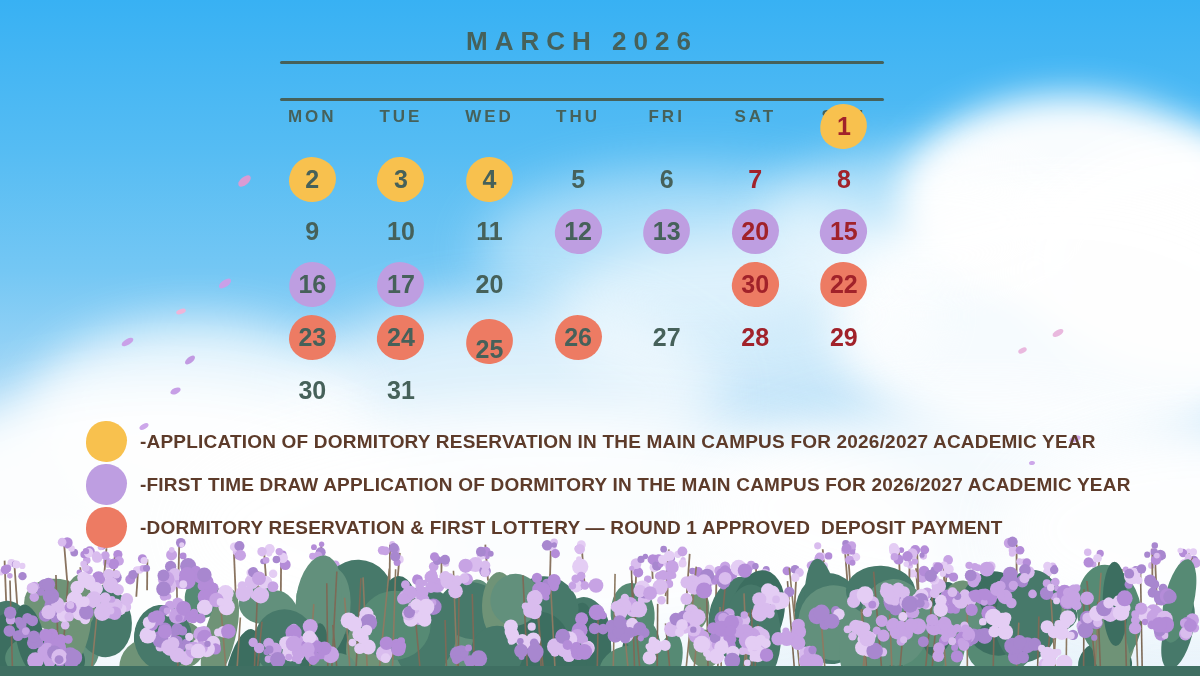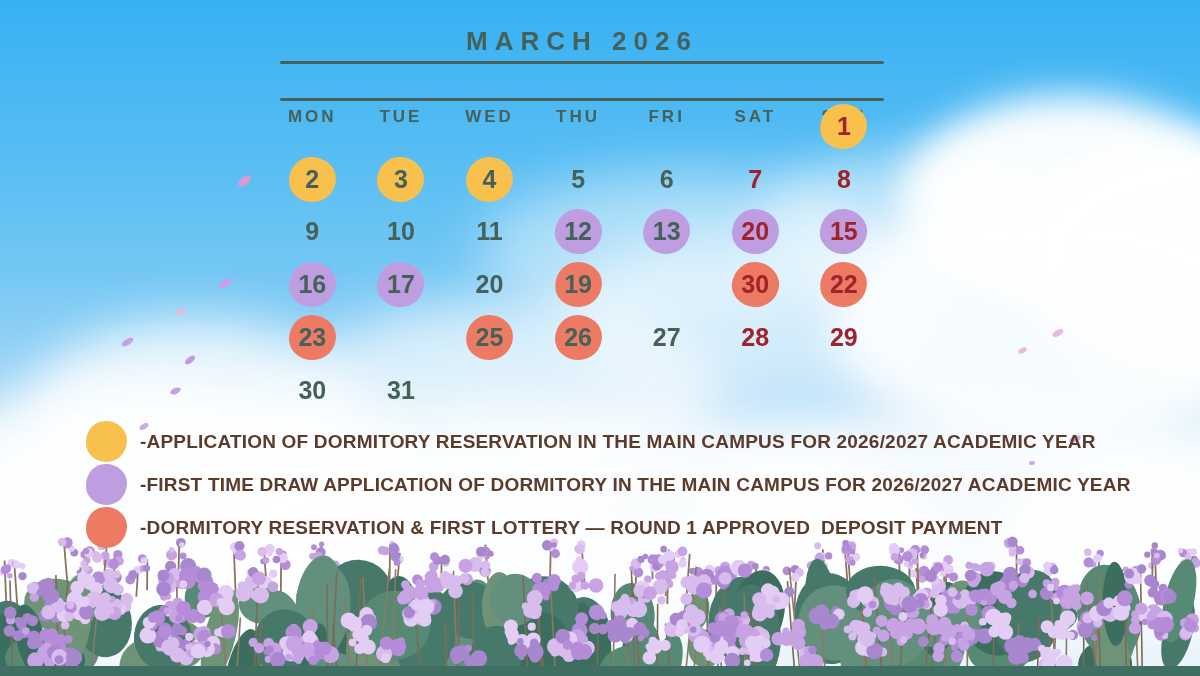--- a/index.html
+++ b/index.html
@@ -1570,37 +1570,37 @@
         <span class="day-dot" style="background: rgb(190, 158, 225); transform: rotate(-7deg);"></span>
         <span class="day-num" style="color: rgb(70, 97, 90);">16</span>
       </div>
       <div class="day-cell" style="grid-area: 4 / 2;">
         <span class="day-dot" style="background: rgb(190, 158, 225); transform: rotate(0deg);"></span>
         <span class="day-num" style="color: rgb(70, 97, 90);">17</span>
       </div>
       <div class="day-cell" style="grid-area: 4 / 3;">
         <span class="day-num" style="color: rgb(70, 97, 90);">20</span>
       </div>
-      <div class="day-cell" style="grid-area: 4 / 4;">
-        <span class="day-dot" style="background: rgb(237, 123, 99); transform: rotate(-7deg);"></span>
-        <span class="day-num" style="color: rgb(70, 97, 90);">19</span>
-      </div>
       <div class="day-cell" style="grid-area: 4 / 6;">
         <span class="day-dot" style="background: rgb(237, 123, 99); transform: rotate(7deg);"></span>
         <span class="day-num" style="color: rgb(161, 34, 42);">30</span>
       </div>
       <div class="day-cell" style="grid-area: 4 / 7; text-align: center;">
         <span class="day-dot" style="background: rgb(237, 123, 99); transform: rotate(-7deg);"></span>
         <span class="day-num" style="color: rgb(161, 34, 42);">22</span>
       </div>
       <div class="day-cell" style="grid-area: 5 / 1;">
         <span class="day-dot" style="background: rgb(237, 123, 99); transform: rotate(0deg);"></span>
         <span class="day-num" style="color: rgb(70, 97, 90);">23</span>
       </div>
-      <div class="day-cell" style="grid-area: 5 / 3;">
+      <div class="day-cell" style="grid-area: 5 / 2;">
+        <span class="day-dot" style="background: rgb(237, 123, 99); transform: rotate(7deg);"></span>
+        <span class="day-num" style="color: rgb(70, 97, 90);">24</span>
+      </div>
+      <div class="day-cell" style="grid-area: 5 / 3; align-items: flex-end;">
         <span class="day-dot" style="background: rgb(237, 123, 99); transform: rotate(-7deg);"></span>
         <span class="day-num" style="color: rgb(70, 97, 90);">25</span>
       </div>
       <div class="day-cell" style="grid-area: 5 / 4;">
         <span class="day-dot" style="background: rgb(237, 123, 99); transform: rotate(0deg);"></span>
         <span class="day-num" style="color: rgb(70, 97, 90);">26</span>
       </div>
       <div class="day-cell" style="grid-area: 5 / 5;">
         <span class="day-num" style="color: rgb(70, 97, 90);">27</span>
       </div>

